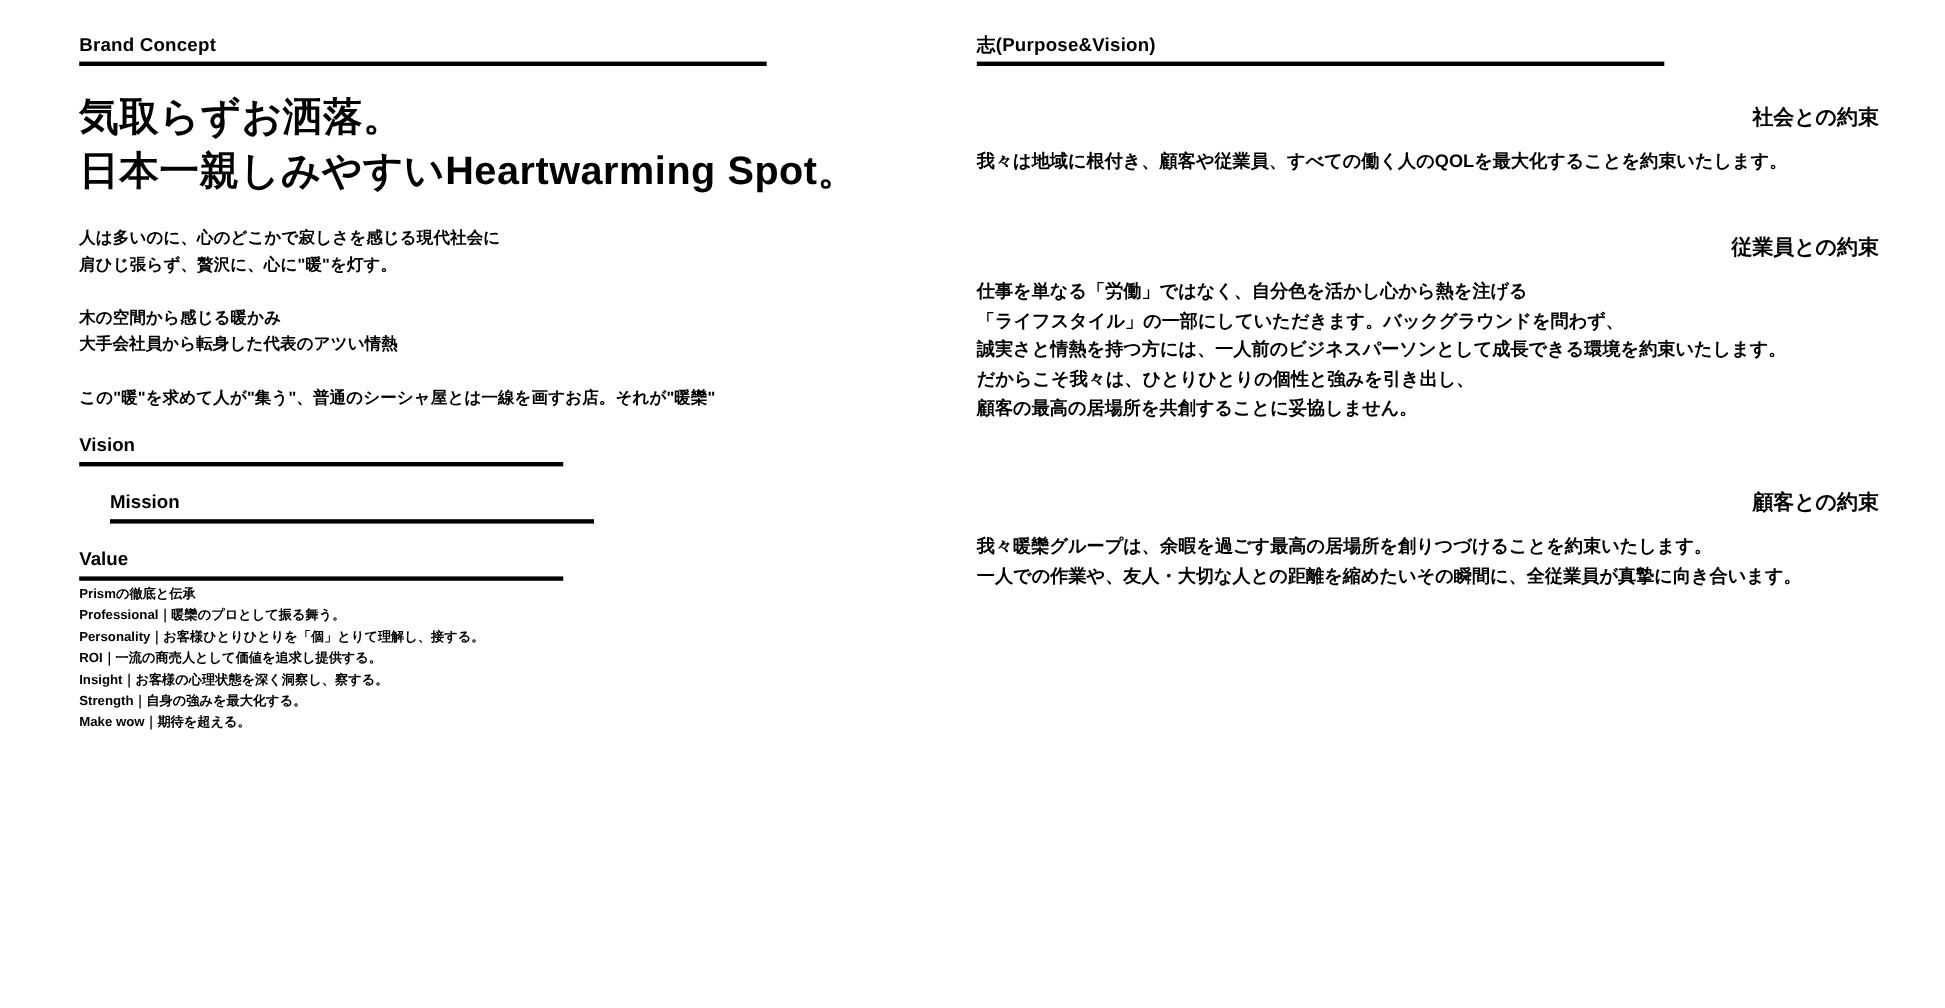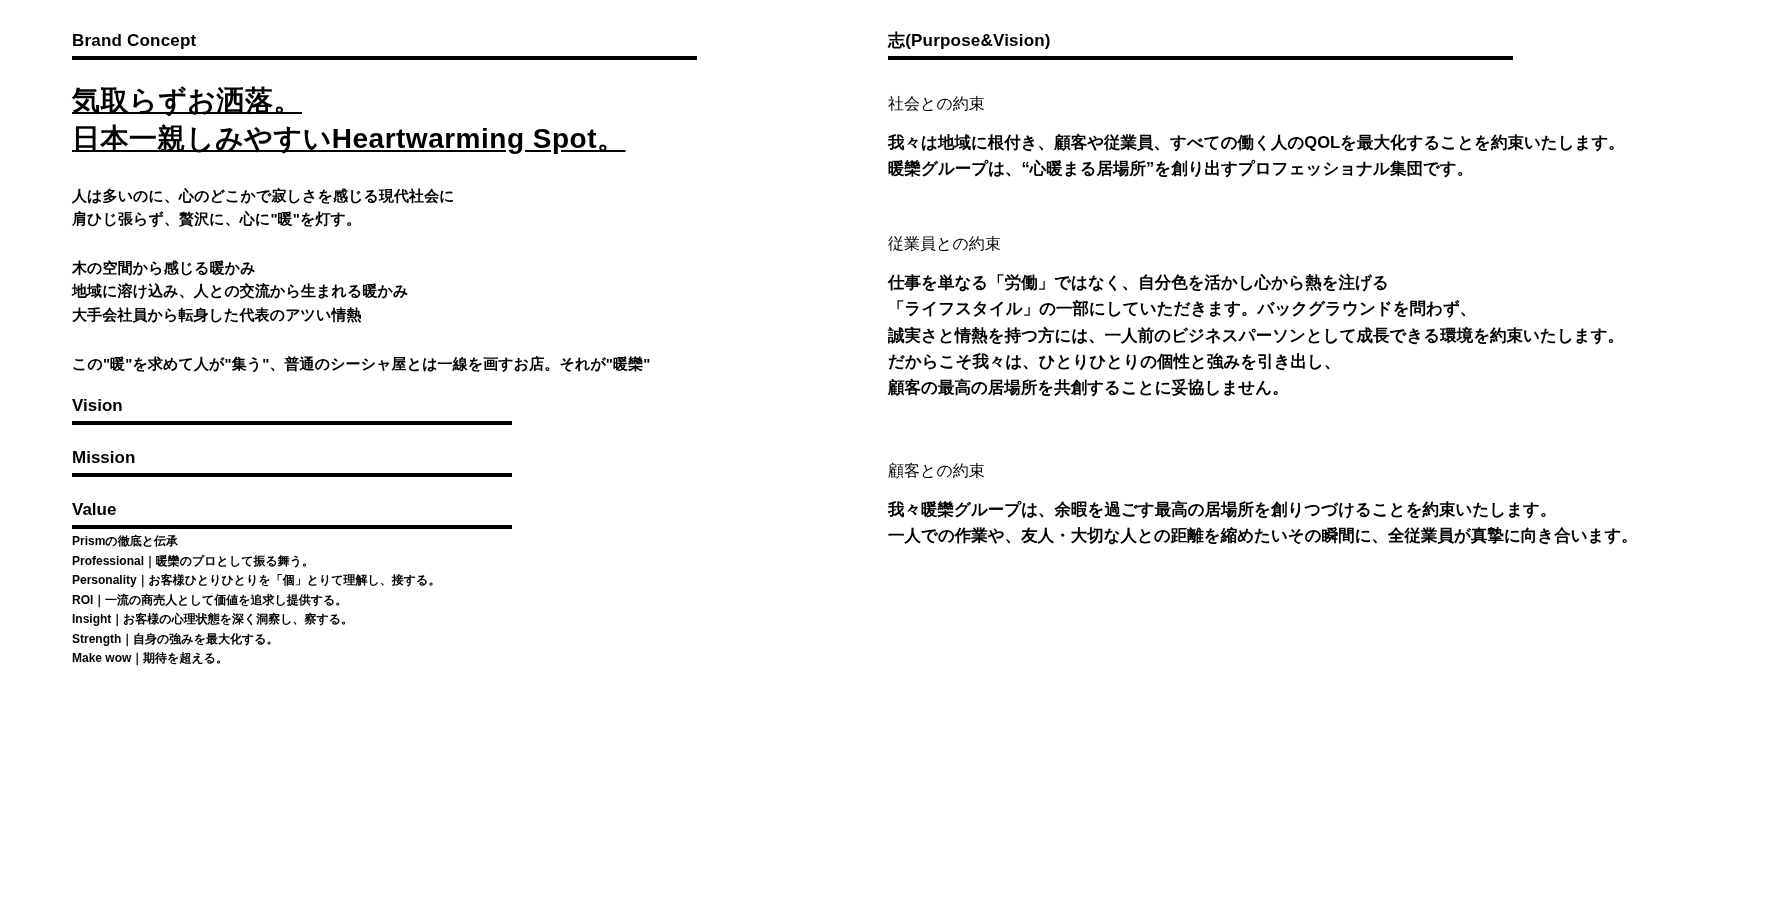--- a/index.html
+++ b/index.html
@@ -45,47 +45,46 @@
     margin: 4px 0 0 0;
     height: 0;
   }
   .rule-left-top { width: 625px; }
   .rule-vision { width: 440px; }
   .rule-mission { width: 440px; }
   .rule-value { width: 440px; }
   .rule-right-top { width: 625px; }
 
   .headline {
-    font-size: 28px;
+    font-size: 36px;
     font-weight: 700;
     line-height: 1.35;
     margin: 22px 0 0 0;
     letter-spacing: 0.5px;
-    text-decoration: underline;
   }
   .headline div { white-space: nowrap; }
 
   .body-block {
     font-size: 15px;
     font-weight: 700;
     line-height: 1.55;
     margin: 26px 0 0 0;
     letter-spacing: 0.1px;
   }
   .body-block div { white-space: nowrap; }
 
   .mini-head {
     font-size: 17px;
     font-weight: 700;
     margin: 0;
     line-height: 1.3;
   }
 
   .block-vision { margin-top: 20px; }
-  .block-mission { margin-top: 22px; }
+  .block-mission { margin-top: 22px; margin-left: 28px; }
   .block-value { margin-top: 22px; }
 
   .lines {
     font-size: 16.5px;
     font-weight: 700;
     line-height: 1.62;
     margin-top: 4px;
   }
   .lines div { white-space: nowrap; }
 
@@ -93,23 +92,24 @@
     font-size: 12px;
     font-weight: 700;
     line-height: 1.62;
     margin-top: 3px;
   }
   .value-lines div { white-space: nowrap; }
 
   
   .r-group { margin-top: 34px; }
   .r-group-head {
-    font-size: 16px;
-    font-weight: 400;
+    font-size: 19px;
+    font-weight: 700;
     margin: 0 0 14px 0;
+    text-align: right;
   }
   .r-lines {
     font-size: 16.5px;
     font-weight: 700;
     line-height: 1.6;
   }
   .r-lines div { white-space: nowrap; }
   .gap-1 { height: 52px; }
   .gap-2 { height: 60px; }
 </style>
@@ -128,21 +128,20 @@
       <div>日本一親しみやすいHeartwarming Spot。</div>
     </div>
 
     <div class="body-block">
       <div>人は多いのに、心のどこかで寂しさを感じる現代社会に</div>
       <div>肩ひじ張らず、贅沢に、心に"暖"を灯す。</div>
     </div>
 
     <div class="body-block">
       <div>木の空間から感じる暖かみ</div>
-      <div>地域に溶け込み、人との交流から生まれる暖かみ</div>
       <div>大手会社員から転身した代表のアツい情熱</div>
     </div>
 
     <div class="body-block">
       <div>この"暖"を求めて人が"集う"、普通のシーシャ屋とは一線を画すお店。それが"暖欒"</div>
     </div>
 
     <div class="block-vision">
       <div class="mini-head">Vision</div>
       <hr class="rule rule-vision">
@@ -171,21 +170,20 @@
 
   <div class="col-right">
 
     <div class="section-head">志(Purpose&amp;Vision)</div>
     <hr class="rule rule-right-top">
 
     <div class="r-group">
       <div class="r-group-head">社会との約束</div>
       <div class="r-lines">
         <div>我々は地域に根付き、顧客や従業員、すべての働く人のQOLを最大化することを約束いたします。</div>
-        <div>暖欒グループは、“心暖まる居場所”を創り出すプロフェッショナル集団です。</div>
       </div>
     </div>
 
     <div class="gap-1"></div>
 
     <div>
       <div class="r-group-head">従業員との約束</div>
       <div class="r-lines">
         <div>仕事を単なる「労働」ではなく、自分色を活かし心から熱を注げる</div>
         <div>「ライフスタイル」の一部にしていただきます。バックグラウンドを問わず、</div>

